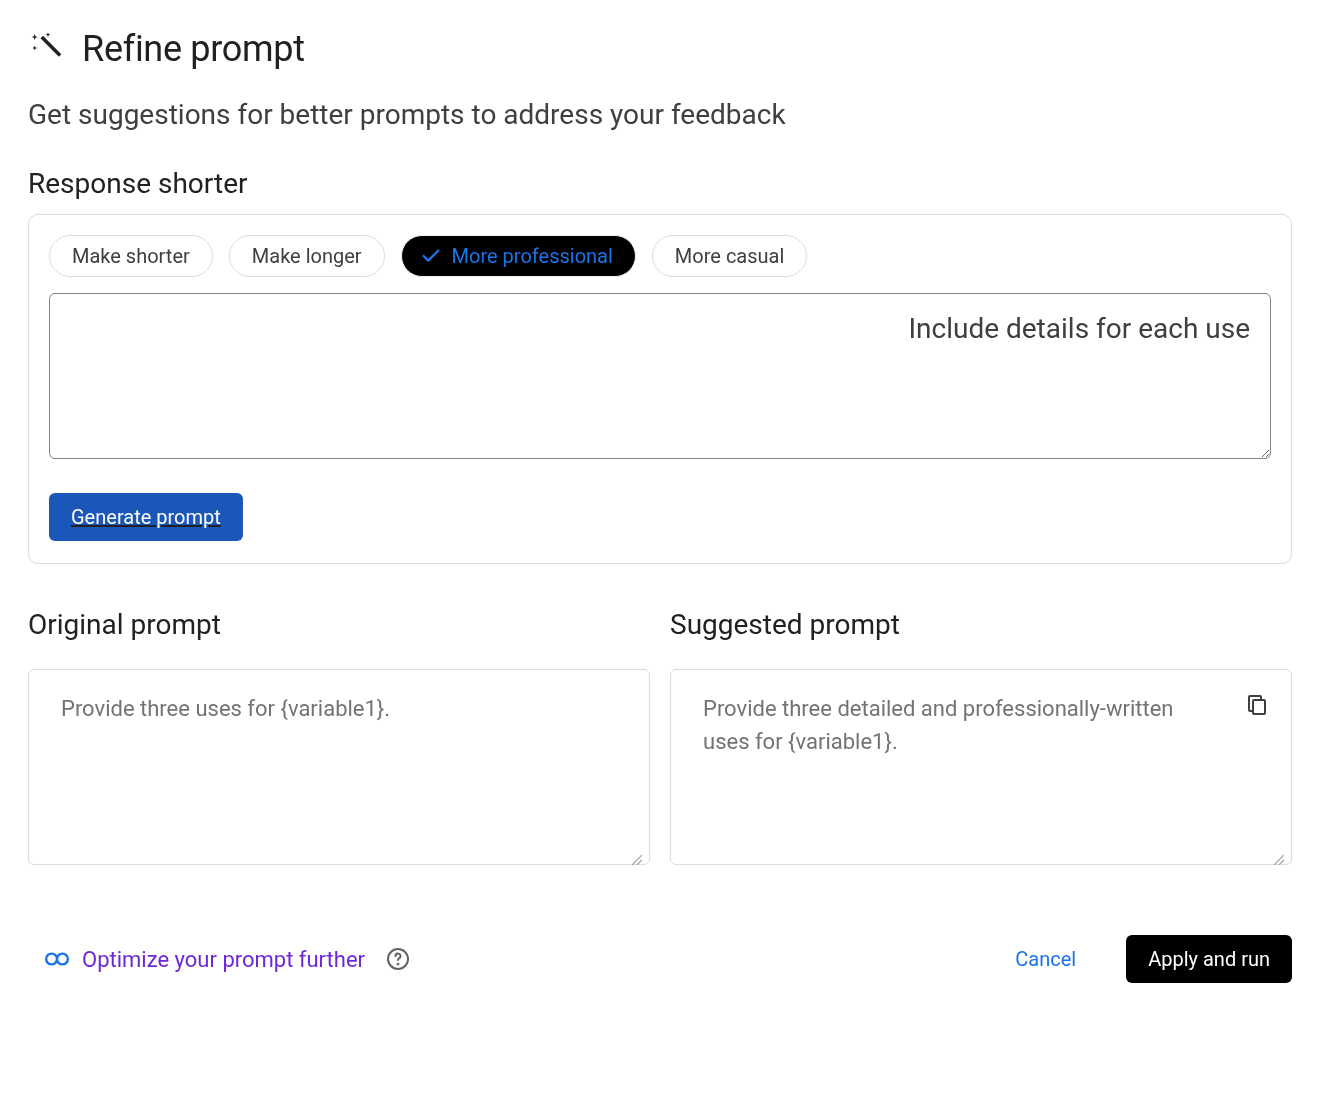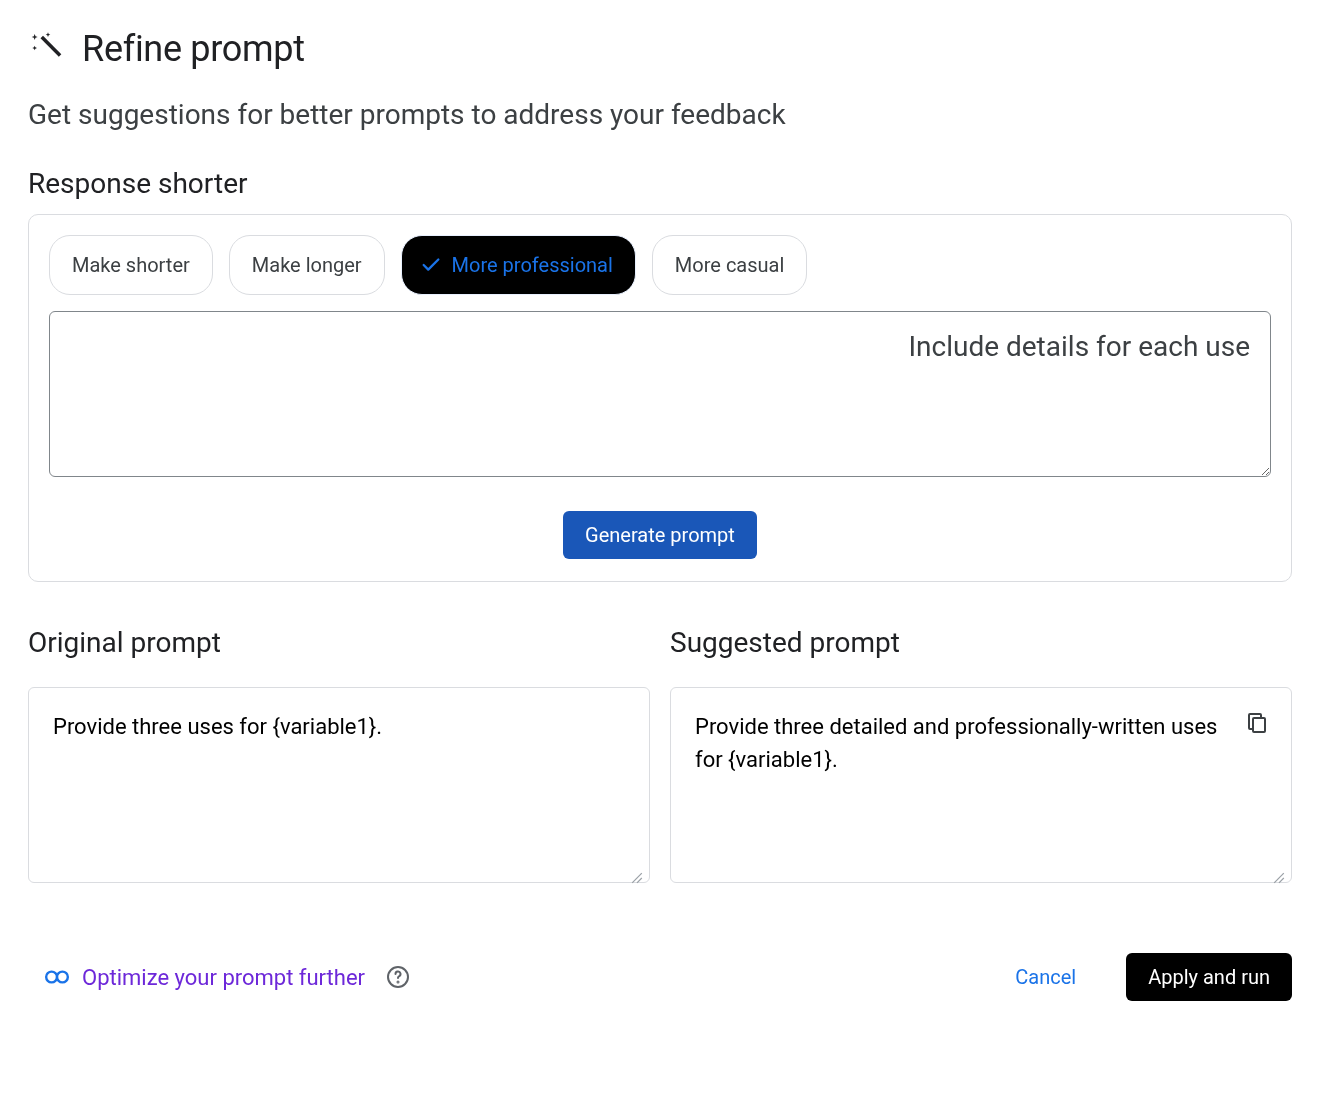--- a/index.html
+++ b/index.html
@@ -52,21 +52,21 @@
     }
     .chip-row {
       display: flex;
       gap: 16px;
       margin-bottom: 16px;
     }
     .chip {
       display: inline-flex;
       align-items: center;
       gap: 10px;
-      height: 60px;
+      height: 42px;
       padding: 0 22px;
       border: 1px solid #dadce0;
       border-radius: 21px;
       font-size: 20px;
       color: #3c4043;
       background: #fff;
       cursor: pointer;
       user-select: none;
     }
     .chip.selected {
@@ -90,22 +90,23 @@
       padding: 18px 20px;
       font-size: 28px;
       font-family: inherit;
       color: #3c4043;
       resize: vertical;
       outline: none;
       text-align: right;
     }
     .generate-row {
       display: flex;
-      justify-content: center;
+      justify-content: flex-start;
       margin-top: 30px;
+      text-decoration: underline;
     }
     .btn {
       font-family: inherit;
       font-size: 20px;
       border: none;
       border-radius: 6px;
       cursor: pointer;
       padding: 12px 22px;
     }
     .btn-primary {
@@ -127,23 +128,23 @@
     .prompt-col {
       flex: 1;
       display: flex;
       flex-direction: column;
     }
     .prompt-box {
       position: relative;
       border: 1px solid #dadce0;
       border-radius: 6px;
       min-height: 196px;
-      padding: 22px 24px;
+      padding: 22px 32px;
       font-size: 22px;
-      color: #000000;
+      color: #737373;
       margin-top: 14px;
     }
     .prompt-box .copy-icon {
       position: absolute;
       top: 22px;
       right: 20px;
       width: 26px;
       height: 26px;
       cursor: pointer;
       color: #3c4043;

